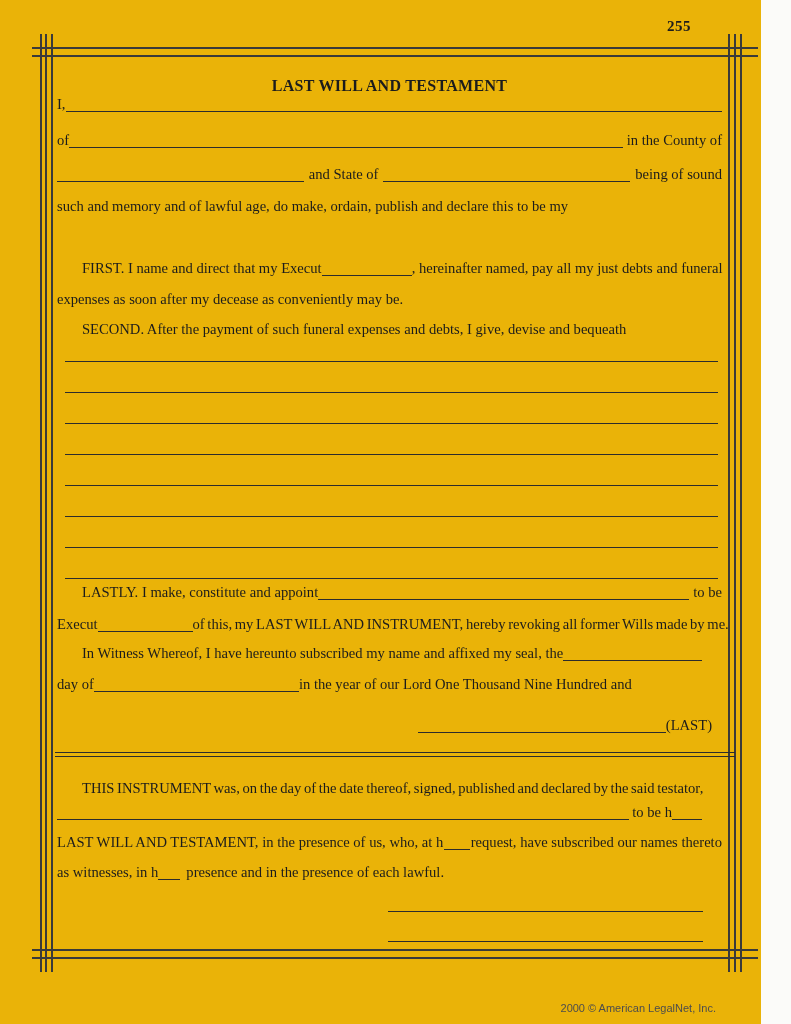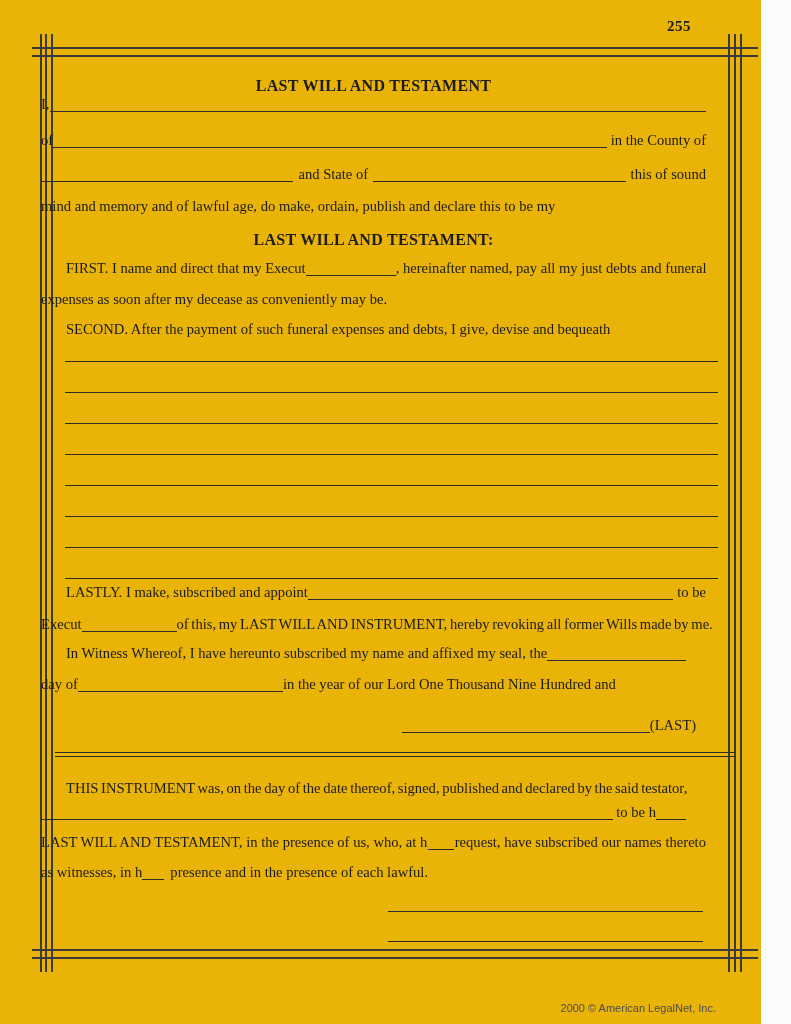--- a/index.html
+++ b/index.html
@@ -10,21 +10,21 @@
     font-family:"Liberation Serif", serif; color:#1c1c1c;
   }
   
   .frame-line { position:absolute; background:#3a3a3a; }
   .v { top:34px; height:938px; width:1.5px; }
   .v.thick { width:2px; }
   .h { left:32px; width:726px; height:1.5px; }
   .h.thick { height:2px; }
   
   .row {
-    position:absolute; left:41px; width:665px; height:24px;
+    position:absolute; left:57px; width:665px; height:24px;
     display:flex; align-items:center;
     font-size:14.6px; line-height:24px; white-space:nowrap;
   }
   .row span { display:inline-block; line-height:24px; }
   .fill {
     flex:1 1 auto; align-self:flex-end; height:0;
     border-bottom:1.6px solid #2c2c2c; margin-bottom:4px;
   }
   .gap {
     flex:0 0 auto; align-self:flex-end; height:0;
@@ -86,30 +86,27 @@
   <div class="row" style="top:128px">
     <span>of</span>
     <span class="fill"></span>
     <span style="padding-left:4px">in the County of</span>
   </div>
 
   <div class="row" style="top:162px">
     <span class="fill"></span>
     <span style="padding:0 5px">and State of</span>
     <span class="fill"></span>
-    <span style="padding-left:5px">this of sound</span>
+    <span style="padding-left:5px">being of sound</span>
   </div>
 
   <div class="row" style="top:194px">
-    <span>mind and memory and of lawful age, do make, ordain, publish and declare this to be my</span>
+    <span>such and memory and of lawful age, do make, ordain, publish and declare this to be my</span>
   </div>
 
-  <div class="row center heading" style="top:228px">
-    <span>LAST WILL AND TESTAMENT:</span>
-  </div>
 
   <div class="row indent" style="top:256px">
     <span>FIRST. I name and direct that my Execut</span>
     <span class="gap" style="width:90px"></span>
     <span>, hereinafter named, pay all my just debts and funeral</span>
   </div>
   <div class="row indent" style="top:317px">
     <span>SECOND. After the payment of such funeral expenses and debts, I give, devise and bequeath</span>
   </div>
 
@@ -122,21 +119,21 @@
       <div class="ruled"></div>
       <div class="ruled"></div>
       <div class="ruled"></div>
       <div class="ruled"></div>
       <div class="ruled"></div>
       <div class="ruled"></div>
       <div class="ruled"></div>
     </div>
 
   <div class="row indent" style="top:580px">
-    <span>LASTLY. I make, subscribed and appoint</span>
+    <span>LASTLY. I make, constitute and appoint</span>
     <span class="fill"></span>
     <span style="padding-left:4px">to be</span>
   </div>
   <div class="row tight" style="top:612px">
     <span>Execut</span>
     <span class="gap" style="width:95px"></span>
     <span>of this, my LAST WILL AND INSTRUMENT, hereby revoking all former Wills made by me.</span>
   </div>
 
   <div class="row indent" style="top:641px; padding-right:20px">

